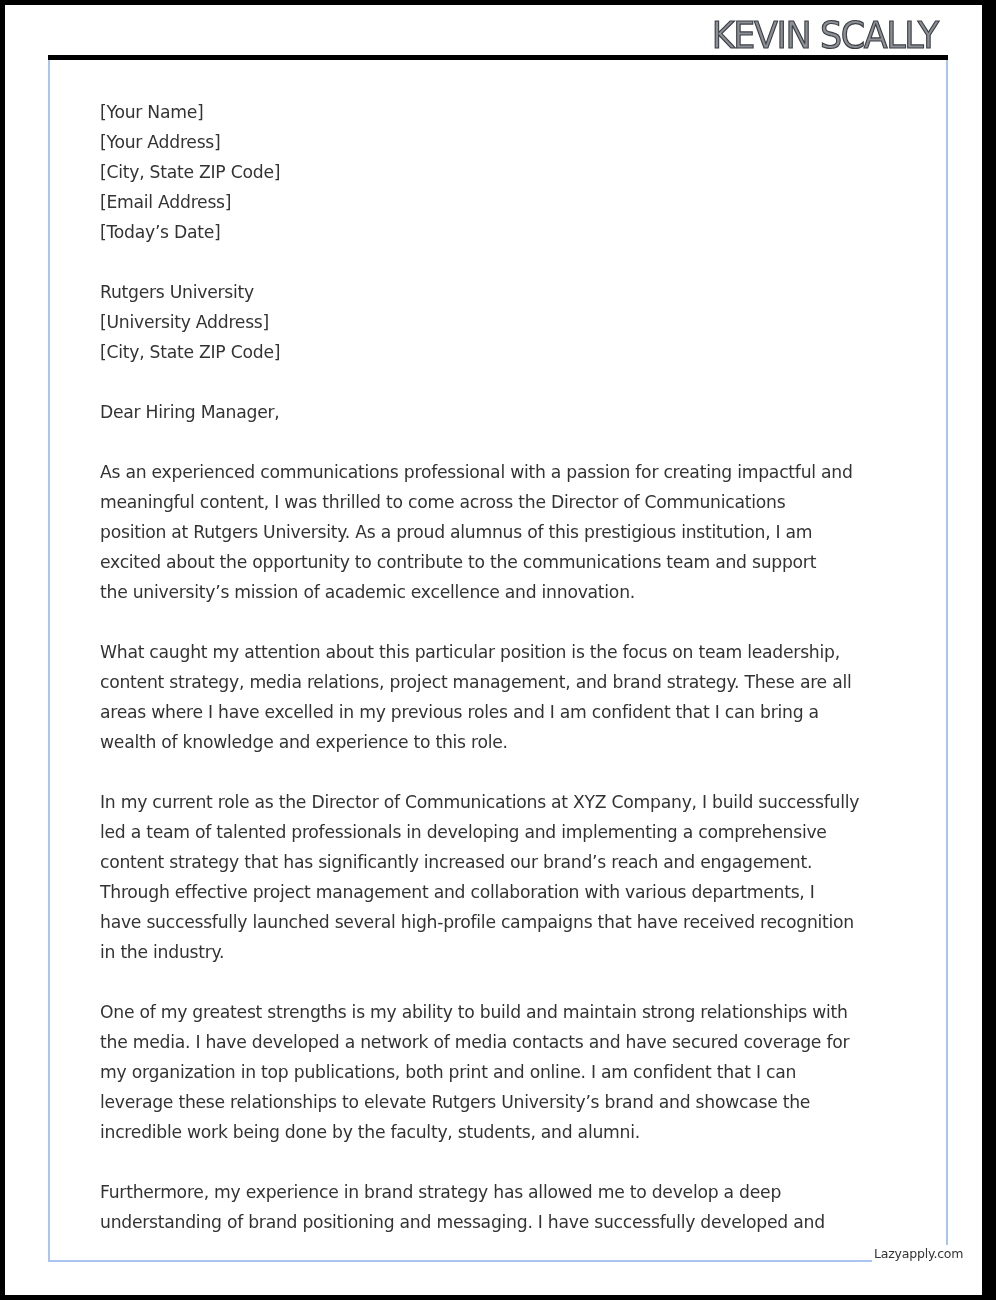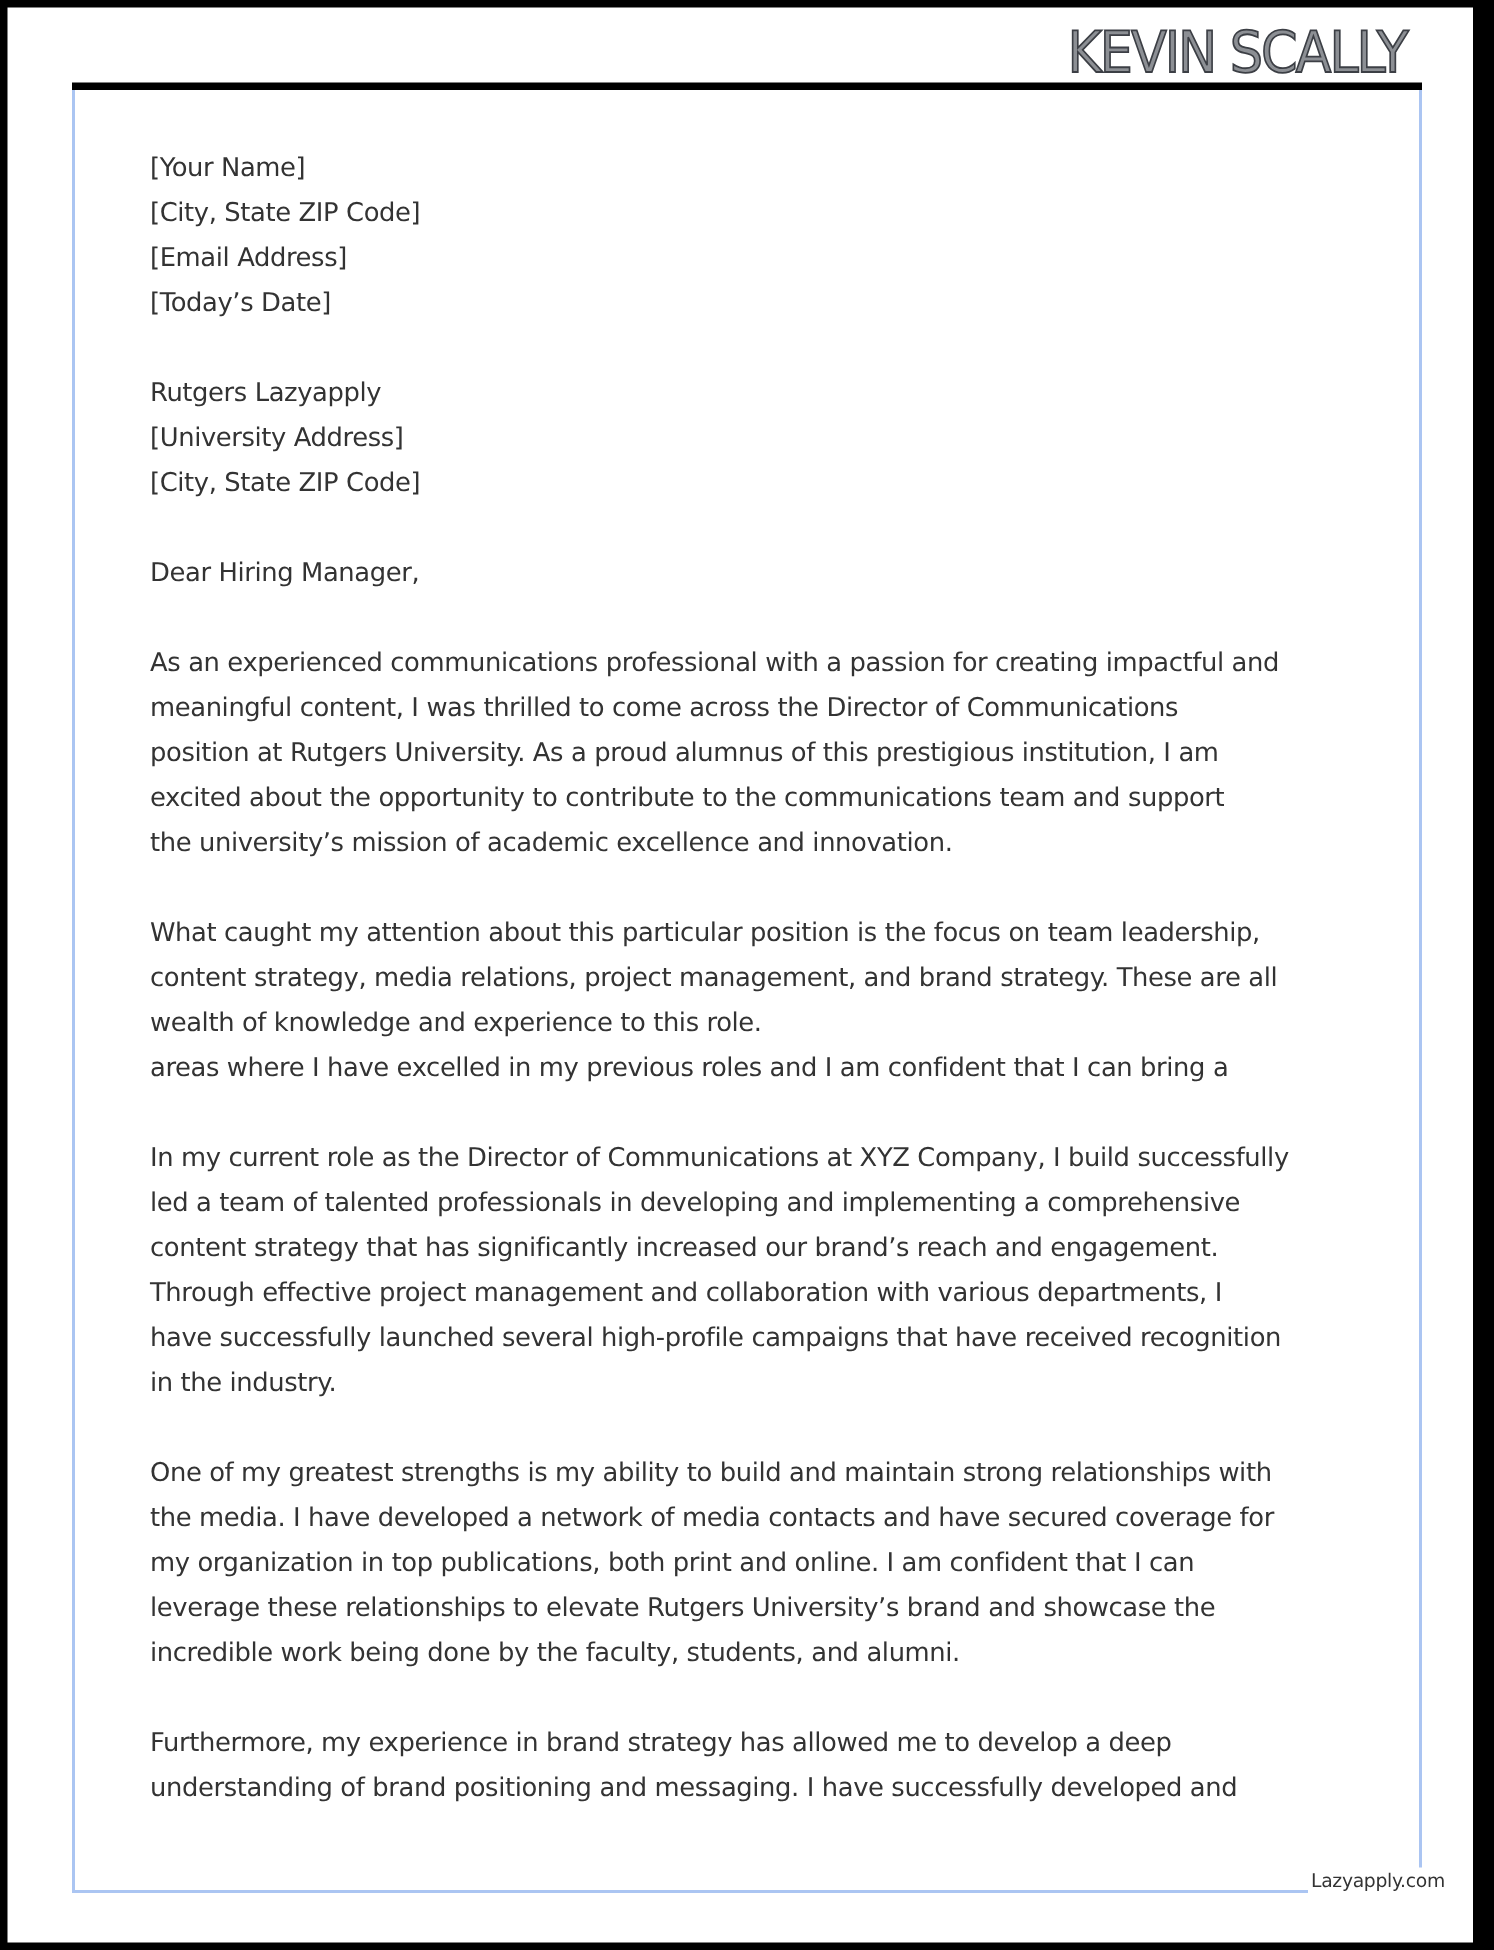--- a/index.html
+++ b/index.html
@@ -92,48 +92,49 @@
 <body>
 
 <div class="frame">
   <div class="name">KEVIN SCALLY</div>
   <div class="rule"></div>
   <div class="page"></div>
 
   <div class="content">
     <div class="block">
       <span class="line">[Your Name]</span>
+      <span class="line">[Your Address]</span>
       <span class="line">[City, State ZIP Code]</span>
       <span class="line">[Email Address]</span>
       <span class="line">[Today’s Date]</span>
     </div>
 
     <div class="block">
-      <span class="line">Rutgers Lazyapply</span>
+      <span class="line">Rutgers University</span>
       <span class="line">[University Address]</span>
       <span class="line">[City, State ZIP Code]</span>
     </div>
 
     <div class="block">
       <span class="line">Dear Hiring Manager,</span>
     </div>
 
     <div class="block">
       <span class="line">As an experienced communications professional with a passion for creating impactful and</span>
       <span class="line">meaningful content, I was thrilled to come across the Director of Communications</span>
       <span class="line">position at Rutgers University. As a proud alumnus of this prestigious institution, I am</span>
       <span class="line">excited about the opportunity to contribute to the communications team and support</span>
       <span class="line">the university’s mission of academic excellence and innovation.</span>
     </div>
 
     <div class="block">
       <span class="line">What caught my attention about this particular position is the focus on team leadership,</span>
       <span class="line">content strategy, media relations, project management, and brand strategy. These are all</span>
+      <span class="line">areas where I have excelled in my previous roles and I am confident that I can bring a</span>
       <span class="line">wealth of knowledge and experience to this role.</span>
-      <span class="line">areas where I have excelled in my previous roles and I am confident that I can bring a</span>
     </div>
 
     <div class="block">
       <span class="line">In my current role as the Director of Communications at XYZ Company, I build successfully</span>
       <span class="line">led a team of talented professionals in developing and implementing a comprehensive</span>
       <span class="line">content strategy that has significantly increased our brand’s reach and engagement.</span>
       <span class="line">Through effective project management and collaboration with various departments, I</span>
       <span class="line">have successfully launched several high-profile campaigns that have received recognition</span>
       <span class="line">in the industry.</span>
     </div>

